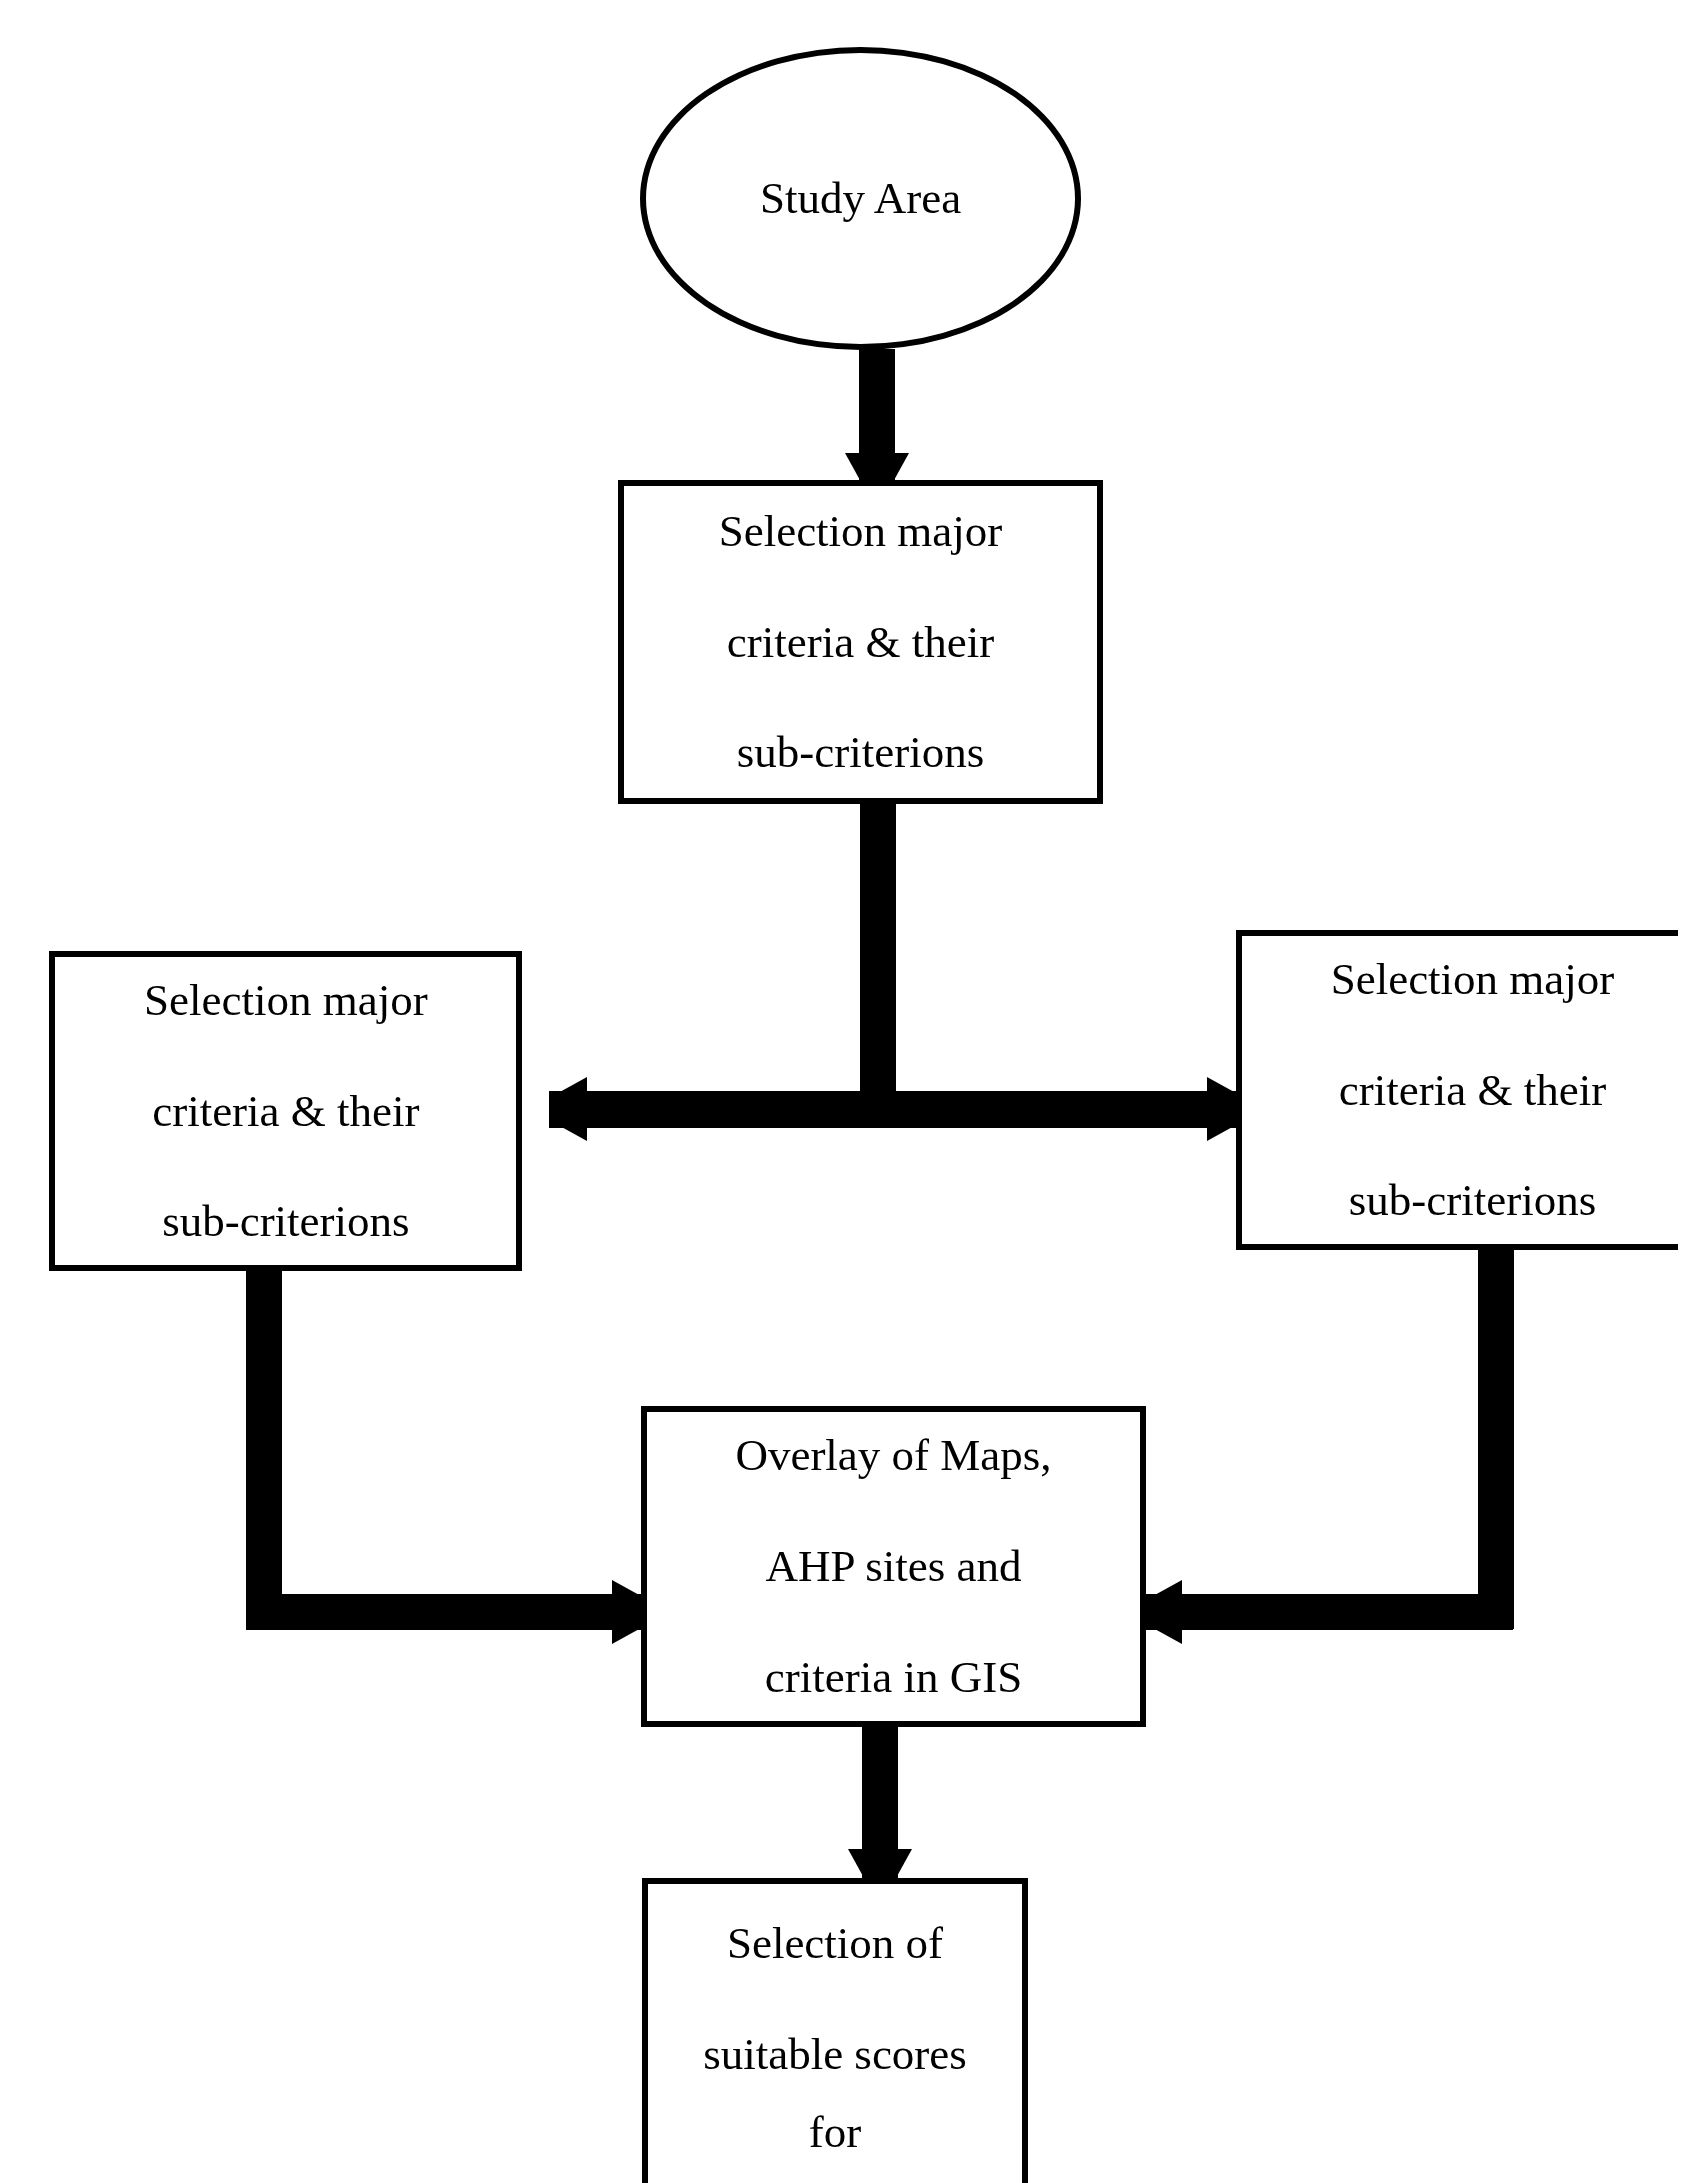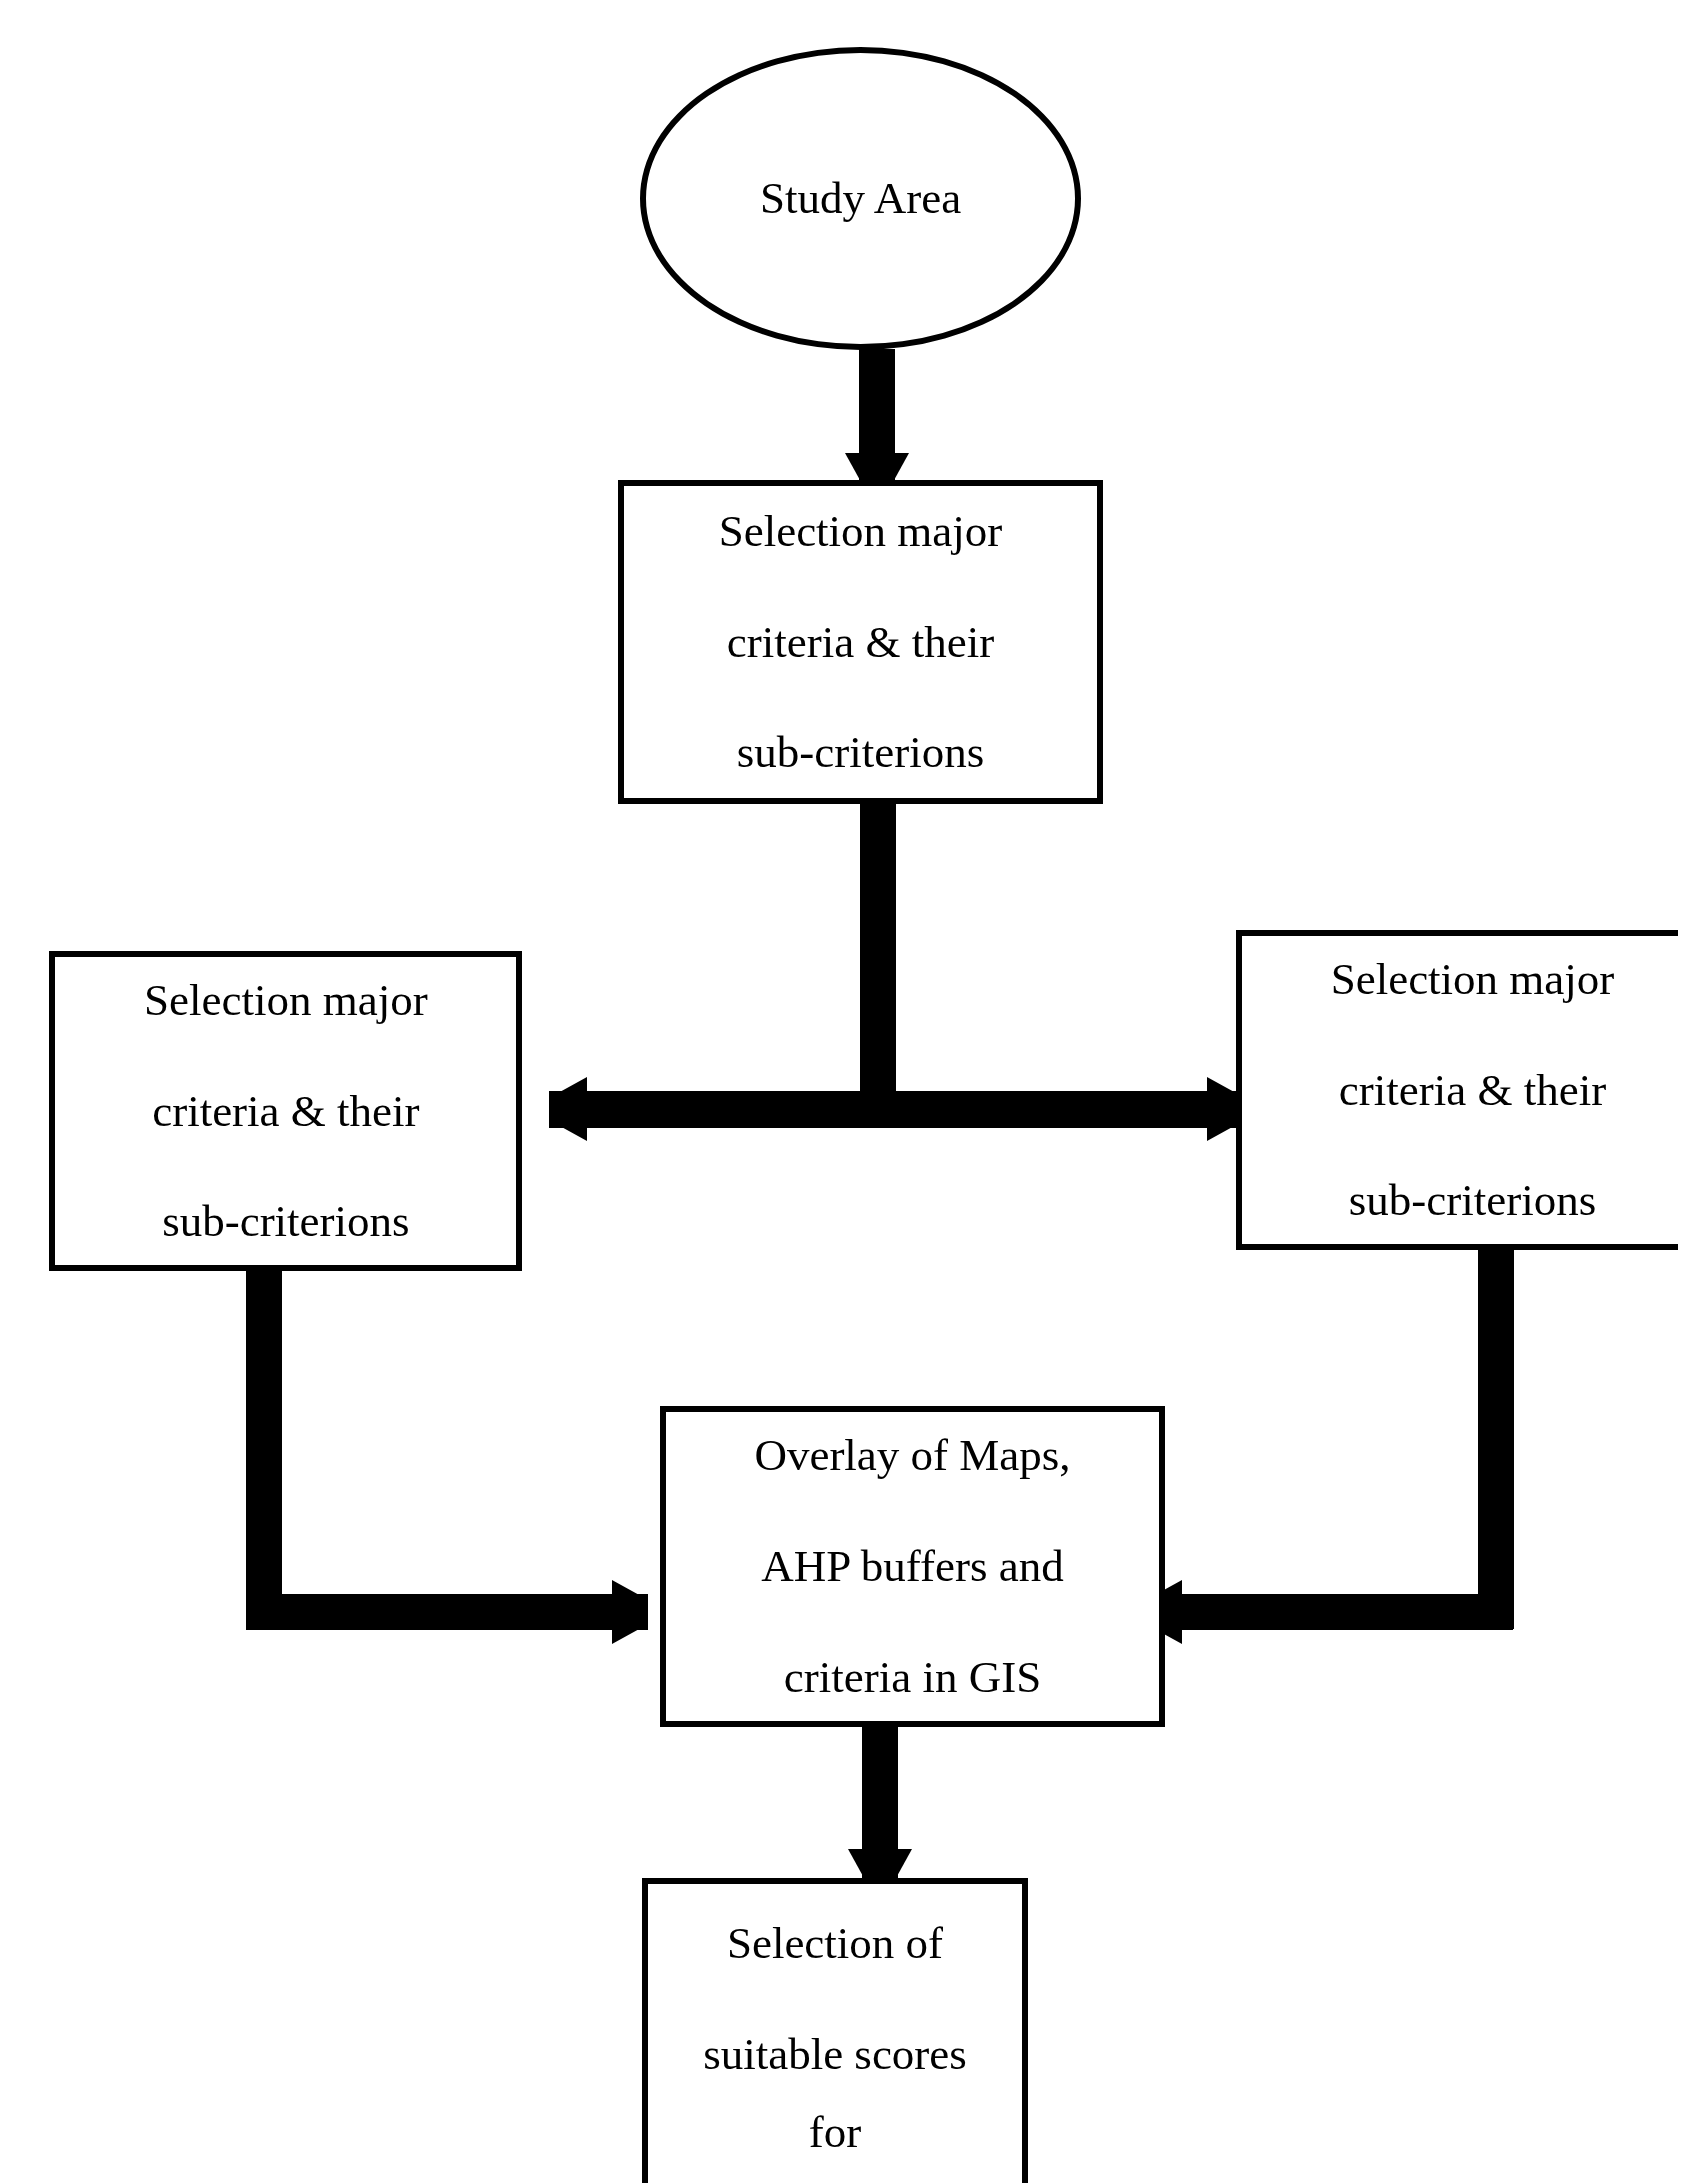--- a/index.html
+++ b/index.html
@@ -105,24 +105,24 @@
   </div>
 
   <div class="conn" style="left:214px; top:1239px; width:3.8px; height:326px;"></div>
   <div class="conn" style="left:214px; top:1562px; width:370px; height:3.8px;"></div>
   <div class="ah right" style="left:580px; top:1548px;"></div>
 
   <div class="conn" style="left:1446px; top:1218px; width:3.8px; height:347px;"></div>
   <div class="conn" style="left:1094px; top:1562px; width:355px; height:3.8px;"></div>
   <div class="ah left" style="left:1089px; top:1548px;"></div>
 
-  <div class="node rect" style="left:628px; top:1374px; width:505px; height:321px;">
+  <div class="node rect" style="left:609px; top:1374px; width:505px; height:321px;">
     <div class="label">
       <div>Overlay of Maps,</div>
-      <div>AHP buffers and</div>
+      <div>AHP sites and</div>
       <div>criteria in GIS</div>
     </div>
   </div>
 
   <div class="conn" style="left:830px; top:1694px; width:3.8px; height:125px;"></div>
   <div class="ah down" style="left:816px; top:1817px;"></div>
 
   <div class="node rect" style="left:610px; top:1846px; width:386px; height:320px;">
     <div class="label">
       <div>Selection of</div>

